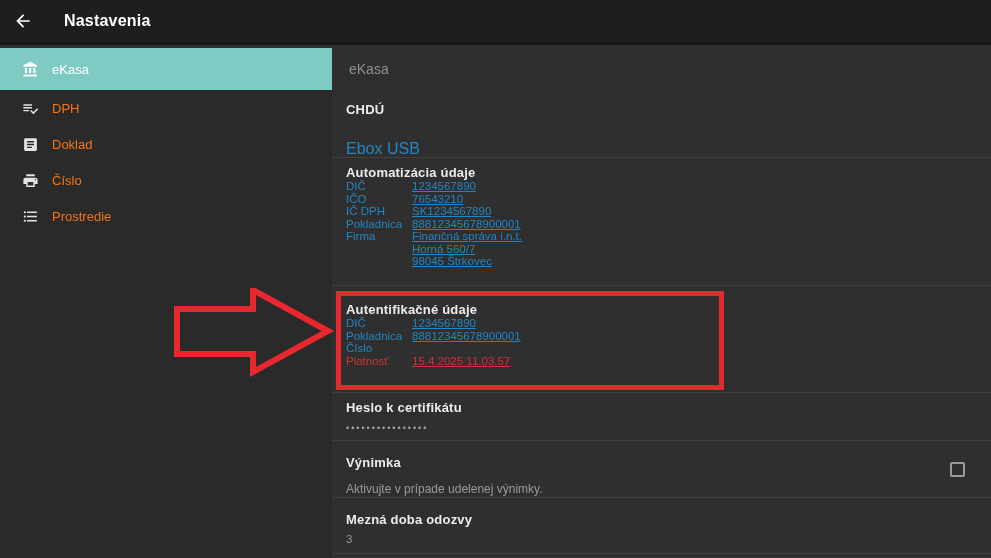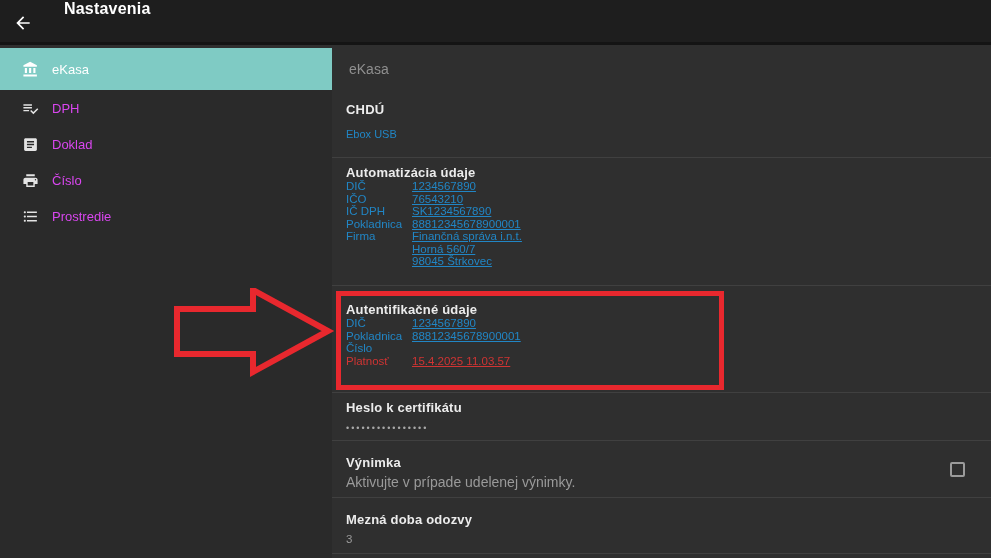--- a/index.html
+++ b/index.html
@@ -9,35 +9,35 @@
     background:#2f2f2f;
     color:#eaeaea;
     overflow:hidden;
     position:relative;
   }
   
   .appbar {
     position:absolute; top:0; left:0; width:991px; height:45px;
     background:#1e1e1e;
     border-bottom:3px solid #141414;
-    display:flex; align-items:flex-start;
+    display:flex; align-items:center;
     z-index:2;
   }
   .back-btn { width:46px; height:45px; display:flex; align-items:center; justify-content:center; cursor:pointer; }
   .back-btn svg { width:20px; height:20px; fill:#ffffff; }
   .appbar-title { font-size:16px; font-weight:bold; color:#ffffff; margin-left:18px; letter-spacing:.2px; }
 
   
   .sidebar {
     position:absolute; top:48px; left:0; bottom:0; width:332px;
     background:#2a2a2a;
   }
   .side-item {
     display:flex; align-items:center; height:36px; padding-left:22px; cursor:pointer;
-    color:#d946ef; font-size:13px;
+    color:#f97316; font-size:13px;
   }
   .side-item .icn { width:17px; height:17px; margin-right:13px; display:flex; align-items:center; justify-content:center; }
   .side-item .icn svg { width:17px; height:17px; fill:#e4e4e4; }
   .side-item.selected { height:42px; background:#7fcbc4; color:#ffffff; }
   .side-item.selected .icn svg { fill:#ffffff; }
 
   
   .content {
     position:absolute; top:48px; left:332px; right:0; bottom:0;
     background:#2f2f2f;
@@ -47,24 +47,24 @@
     color:#8f8f8f; font-size:14px;
   }
   .divider { height:1px; background:#404040; }
   .sec { padding-left:14px; padding-right:12px; overflow:hidden; }
   .sec-title { font-size:13px; font-weight:600; color:#ececec; letter-spacing:.2px; }
   .kv { display:flex; font-size:11.5px; line-height:12.5px; }
   .kv .k { width:66px; flex:none; color:#2186c5; }
   .kv .v { color:#2186c5; white-space:nowrap;text-decoration:underline; }
   .kv.red .k, .kv.red .v { color:#cf3433; }
   .kv-rows { }
-  .blue-val { color:#2186c5; font-size:11px; margin-top:11px; }
+  .blue-val { color:#2186c5; font-size:16px; margin-top:23px; }
   .gray-val { color:#9a9a9a; font-size:11.5px; margin-top:6px; }
   .dots-val { color:#a8a8a8; font-size:9px; letter-spacing:2px; margin-top:8px; }
-  .sec-desc { color:#9a9a9a; font-size:14px; margin-top:4px; }
+  .sec-desc { color:#9a9a9a; font-size:12px; margin-top:12px; }
 
   #sec-chdu   { height:67px;  padding-top:12px; }
   #sec-ident  { height:127px; padding-top:7px; }
   #sec-auth   { height:106px; padding-top:16px; }
   #sec-heslo  { height:47px;  padding-top:7px; }
   #sec-vynimka{ height:56px;  padding-top:14px; display:flex; justify-content:space-between; }
   #sec-mezna  { height:55px;  padding-top:14px; }
 
   .checkbox {
     width:15px; height:15px; border:2px solid #9b9b9b; border-radius:2px;

